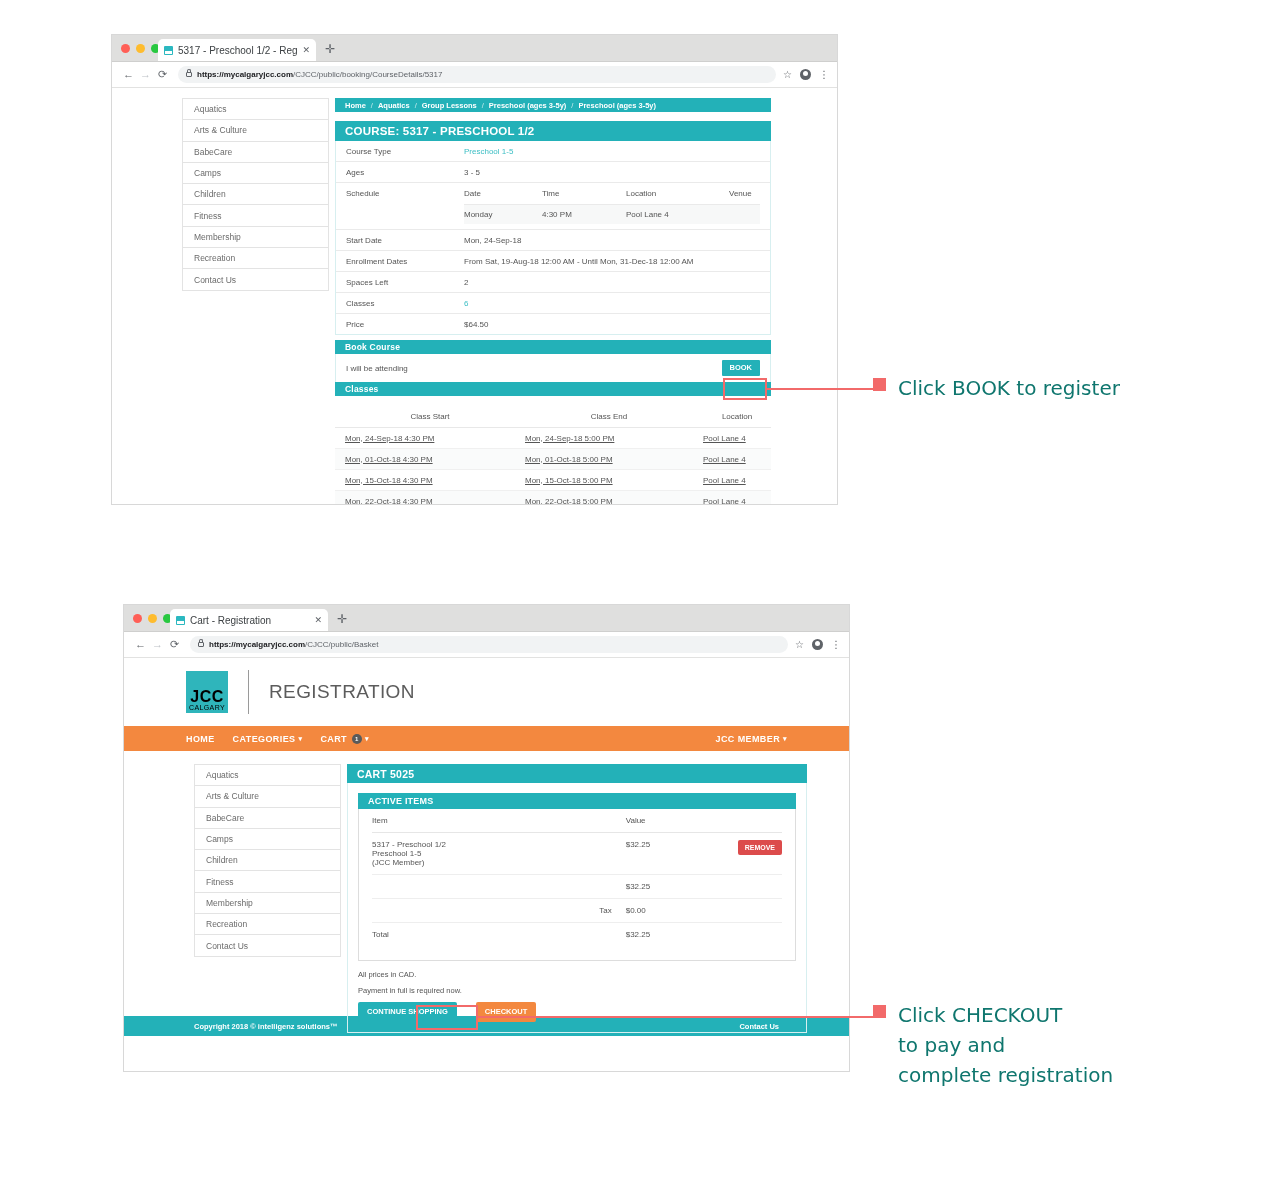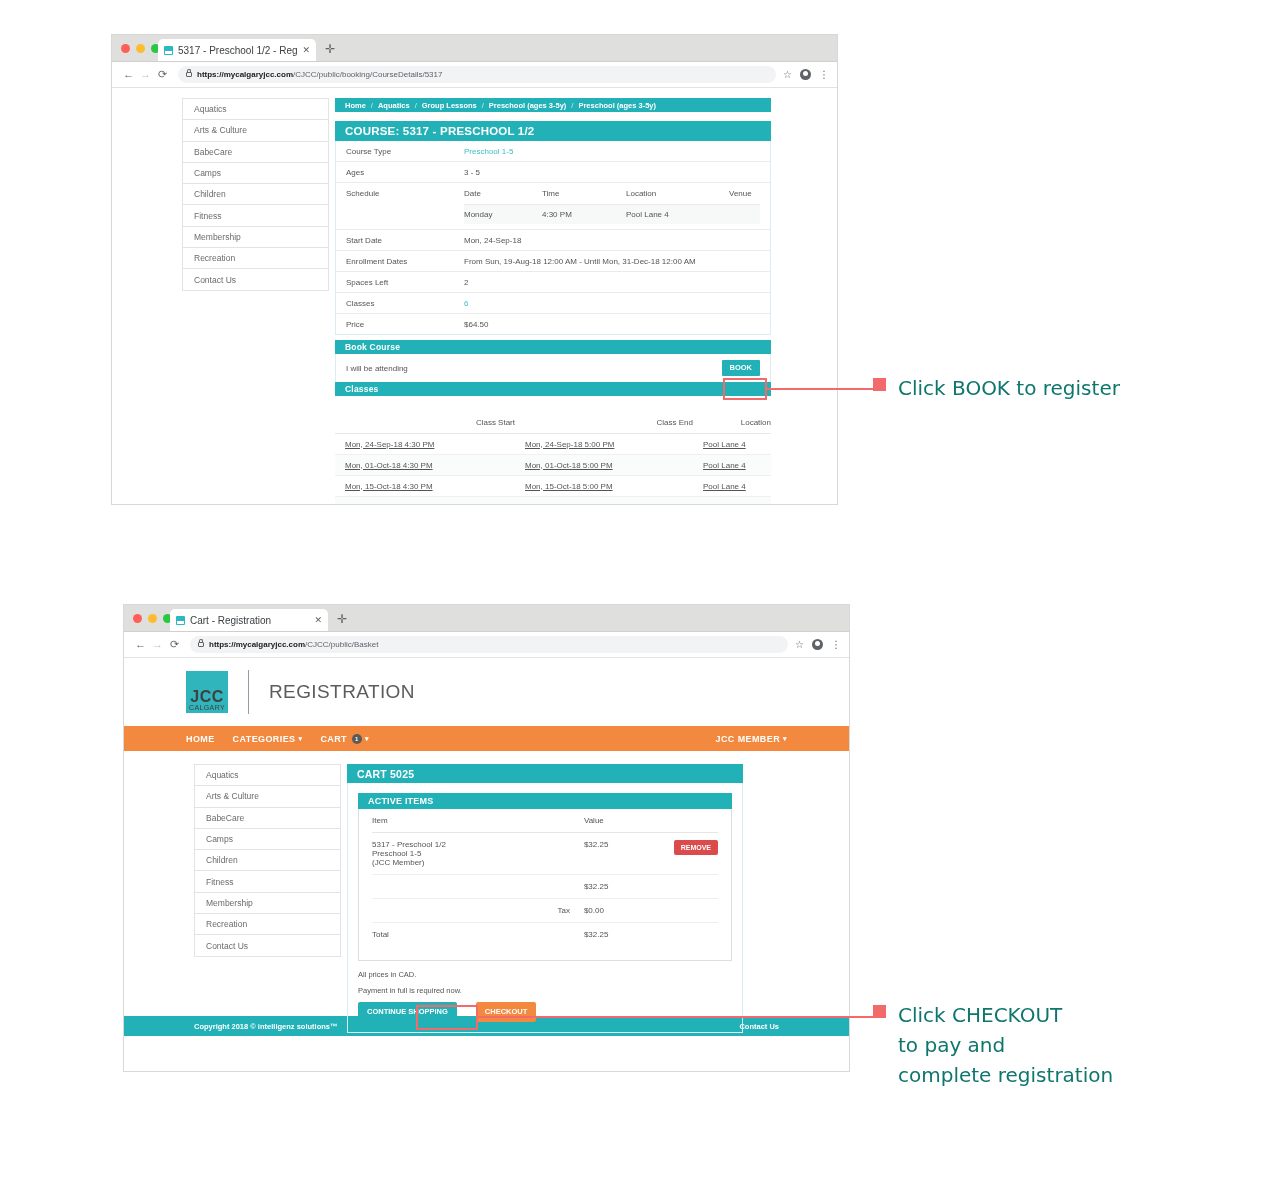--- a/index.html
+++ b/index.html
@@ -271,23 +271,23 @@
     line-height: 1;
   }
 
   table.classes {
     width: 100%;
     border-collapse: collapse;
     font-size: 8px;
     color: #555;
   }
   table.classes th {
-    text-align: right;
+    text-align: center;
     font-weight: 400;
-    padding: 22px 0 6px 10px;
+    padding: 16px 0 6px 10px;
     border-bottom: 1px solid #e8e8e8;
     margin-top: 20px;
   }
   table.classes td {
     padding: 5.5px 0 5.5px 10px;
     border-bottom: 1px solid #f0f0f0;
     text-decoration: underline;
   }
   table.classes tr.alt td { background: #fafbfb; }
   table.classes .cc1 { width: 170px; }
@@ -299,21 +299,21 @@
     background: #ffffff;
     display: flex;
     align-items: center;
     padding-left: 62px;
   }
   .logo {
     width: 42px;
     height: 42px;
     background: #2fb5bb;
     position: relative;
-    color: #404040;
+    color: #000000;
     display: flex;
     flex-direction: column;
     align-items: center;
     justify-content: flex-end;
     padding-bottom: 1px;
     box-sizing: border-box;
   }
   .logo .l1 { font-size: 16px; font-weight: 700; letter-spacing: .5px; line-height: 15px; }
   .logo .l2 { font-size: 7px; letter-spacing: .4px; line-height: 8px; }
   .brand-div {
@@ -541,21 +541,21 @@
               </tbody>
                   </table>
             </td>
           </tr>
           <tr>
             <td class="lbl">Start Date</td>
             <td>Mon, 24-Sep-18</td>
           </tr>
           <tr>
             <td class="lbl">Enrollment Dates</td>
-            <td>From Sun, 19-Aug-18 12:00 AM - Until Mon, 31-Dec-18 12:00 AM</td>
+            <td>From Sat, 19-Aug-18 12:00 AM - Until Mon, 31-Dec-18 12:00 AM</td>
           </tr>
           <tr>
             <td class="lbl">Spaces Left</td>
             <td>2</td>
           </tr>
           <tr>
             <td class="lbl">Classes</td>
             <td><span class="link">6</span></td>
           </tr>
           <tr>
@@ -684,21 +684,21 @@
         <div class="side-item">Arts &amp; Culture</div>
         <div class="side-item">BabeCare</div>
         <div class="side-item">Camps</div>
         <div class="side-item">Children</div>
         <div class="side-item">Fitness</div>
         <div class="side-item">Membership</div>
         <div class="side-item">Recreation</div>
         <div class="side-item">Contact Us</div>
       </div>
 
-      <div class="content" style="left:223px; top:13px; width:396px;">
+      <div class="content" style="left:223px; top:13px; width:460px;">
 
         <div class="panel-head" style="font-size:10.5px;height:19px;">CART 5025</div>
 
         <div class="cart-wrap">
           <div class="panel-head sm" style="font-size:9px;height:16px;">ACTIVE ITEMS</div>
           <div class="active-box" style="padding:0 13px 14px 13px;">
             <table class="cart">
               <tbody>
                   <tr>
                 <th class="cart-c1">Item</th>

